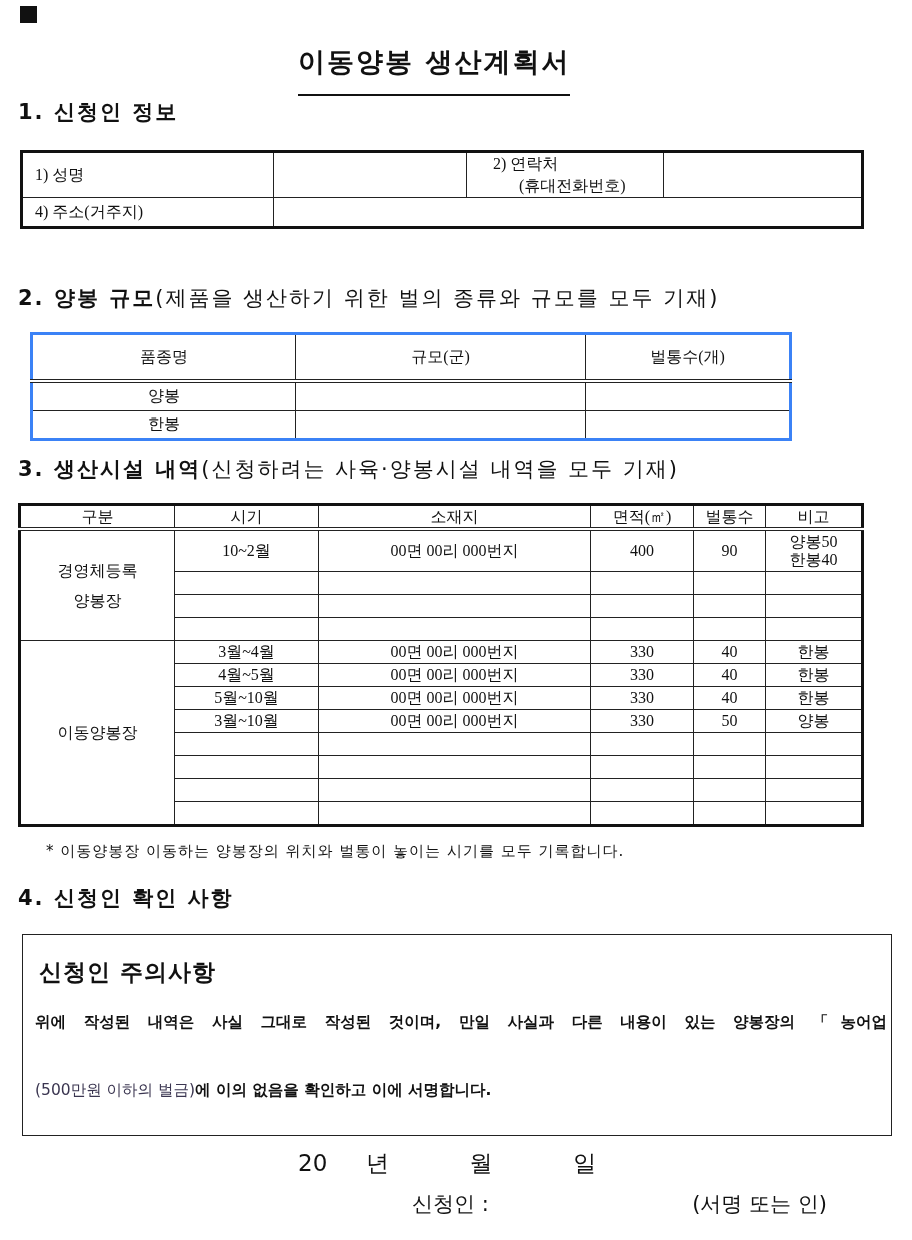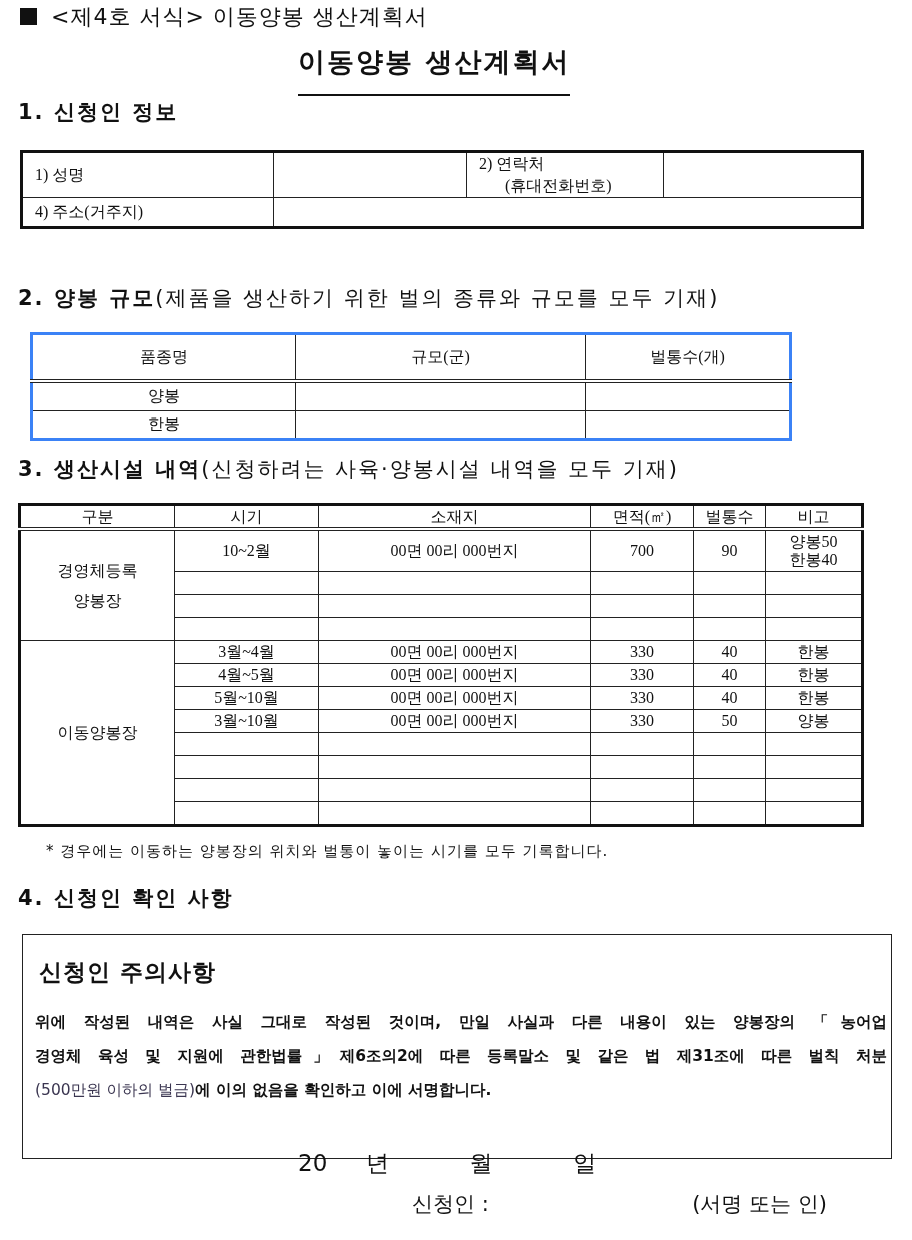--- a/index.html
+++ b/index.html
@@ -30,52 +30,52 @@
 
   
   #t3 { left: 18px; top: 503px; width: 846px; border: 3px solid #111; }
   #t3 td { text-align: center; height: 22px; font-size: 16px; line-height: 18px; }
   #t3 tr.hdr td { border-bottom: 4px double #222; height: 21px; }
   #t3 tr.r1 td { height: 40px; }
   #t3 .note { font-size: 16px; line-height: 18px; }
 
   .footnote { left: 46px; top: 842px; font-size: 15px; letter-spacing: 1px; white-space: nowrap; }
 
-  .confirm-box { left: 22px; top: 934px; width: 870px; height: 225px; border: 1.5px solid #222; box-sizing: border-box; }
+  .confirm-box { left: 22px; top: 934px; width: 870px; height: 202px; border: 1.5px solid #222; box-sizing: border-box; }
   .confirm-box .bt { position: absolute; left: 16px; top: 22px; font-size: 23px; font-weight: bold; letter-spacing: 1px; }
   .confirm-box .bp { position: absolute; left: 12px; top: 70px; width: 852px; font-size: 15.5px; font-weight: bold; line-height: 34px; text-align: justify; text-align-last: justify; }
   .confirm-box .bl3 { position: absolute; left: 12px; top: 138px; font-size: 15.5px; line-height: 34px; white-space: nowrap; }
   .confirm-box .soft { font-weight: normal; color: #3a3550; }
   .confirm-box .strong { font-weight: bold; }
 
   .date-line { top: 1148px; left: 298px; font-size: 23px; white-space: nowrap; }
   .date-line span { display: inline-block; }
   .sign-line { top: 1190px; left: 412px; font-size: 21px; white-space: nowrap; }
 </style>
 </head>
 <body>
 
-<div class="abs form-label"><span class="sq"></span><span>&lt;제4호 서식&gt; 이동양봉 생산계획서</span></div>
+<div class="abs form-label"><span class="sq"></span></div>
 
 <div class="abs doc-title">이동양봉 생산계획서</div>
 
 <div class="abs sec-title" style="top:98px;">1. 신청인 정보</div>
 
 <table class="abs" id="t1">
   <colgroup>
       <col style="width:252px">
       <col style="width:193px">
       <col style="width:197px">
       <col>
     </colgroup>
   <tbody>
       <tr style="height:46px;">
     <td>1) 성명</td>
     <td></td>
-    <td style="line-height:22px; padding-left:12px;">
+    <td style="line-height:22px; padding-left:26px;">
       <div>2) 연락처</div>
       <div style="padding-left:26px;">(휴대전화번호)</div>
     </td>
     <td></td>
   </tr>
   <tr style="height:30px;">
     <td>4) 주소(거주지)</td>
     <td colspan="3"></td>
   </tr>
 </tbody>
@@ -129,21 +129,21 @@
     <td>비고</td>
   </tr>
 
   <tr class="r1">
     <td rowspan="4" style="line-height:30px;">
       <div>경영체등록</div>
       <div>양봉장</div>
     </td>
     <td>10~2월</td>
     <td>00면 00리 000번지</td>
-    <td>700</td>
+    <td>400</td>
     <td>90</td>
     <td class="note">
       <div>양봉50</div>
       <div>한봉40</div>
     </td>
   </tr>
   <tr>
     <td></td>
     <td></td>
     <td></td>
@@ -218,28 +218,27 @@
   <tr>
     <td></td>
     <td></td>
     <td></td>
     <td></td>
     <td></td>
   </tr>
 </tbody>
   </table>
 
-<div class="abs footnote">* 경우에는 이동하는 양봉장의 위치와 벌통이 놓이는 시기를 모두 기록합니다.</div>
+<div class="abs footnote">* 이동양봉장 이동하는 양봉장의 위치와 벌통이 놓이는 시기를 모두 기록합니다.</div>
 
 <div class="abs sec-title" style="top:884px;">4. 신청인 확인 사항</div>
 
 <div class="abs confirm-box">
   <div class="bt">신청인 주의사항</div>
   <div class="bp">위에 작성된 내역은 사실 그대로 작성된 것이며, 만일 사실과 다른 내용이 있는 양봉장의 「농어업</div>
-  <div class="bp" style="top:104px;">경영체 육성 및 지원에 관한법률」제6조의2에 따른 등록말소 및 같은 법 제31조에 따른 벌칙 처분</div>
   <div class="bl3"><span class="soft">(500만원 이하의 벌금)</span><span class="strong">에 이의 없음을 확인하고 이에 서명합니다.</span></div>
 </div>
 
 <div class="abs date-line">
   <span>20</span>
   <span style="width:24px;"></span>
   <span>년</span>
   <span style="width:66px;"></span>
   <span>월</span>
   <span style="width:66px;"></span>

